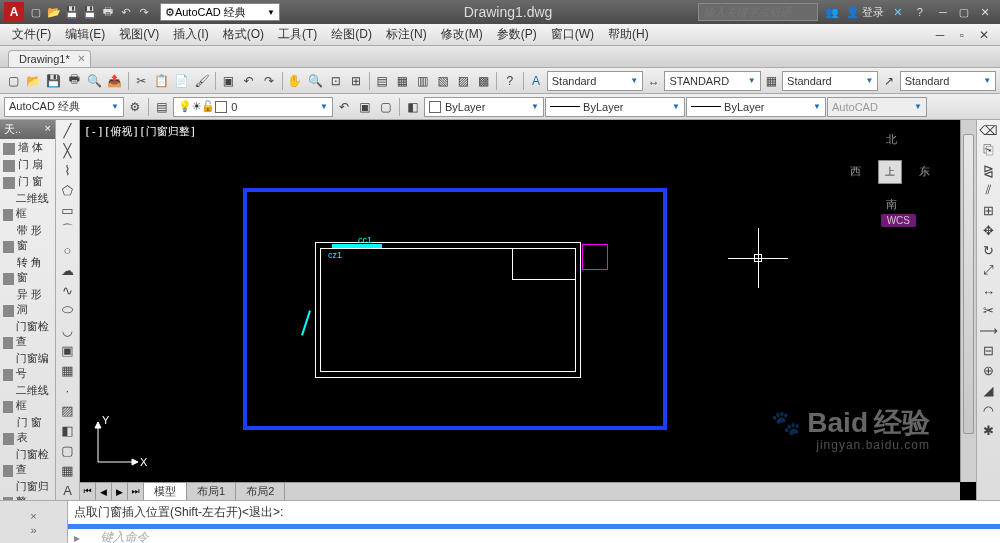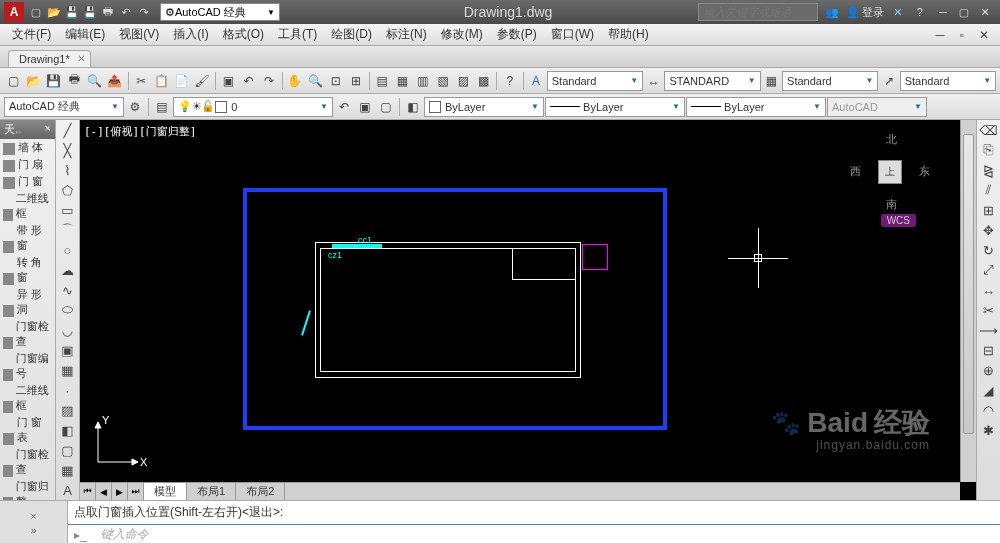--- a/index.html
+++ b/index.html
@@ -65,21 +65,21 @@
 .cursor-cross { position: absolute; }
 .cursor-cross::before, .cursor-cross::after { content: ''; position: absolute; background: #fff; }
 .cursor-cross::before { width: 60px; height: 1px; left: -30px; top: 0; }
 .cursor-cross::after { width: 1px; height: 60px; left: 0; top: -30px; }
 .ucs { position: absolute; bottom: 8px; left: 8px; color: #fff; font-size: 11px; }
 .ucs svg { stroke: #fff; fill: none; }
 
 .cmd-area { height: 44px; background: #f5f5f5; border-top: 1px solid #aaa; display: flex; }
 .cmd-area .handle { width: 68px; background: #e0e0e0; border-right: 1px solid #aaa; display: flex; flex-direction: column; align-items: center; justify-content: center; gap: 2px; font-size: 14px; color: #666; }
 .cmd-area .lines { flex: 1; display: flex; flex-direction: column; font-family: SimSun, monospace; font-size: 12px; }
-.cmd-area .history { padding: 3px 6px; color: #333; background: #fff; border-bottom: 1px solid #3b82f6; flex: 1; }
+.cmd-area .history { padding: 3px 6px; color: #333; background: #fff; border-bottom: 5px solid #3b82f6; flex: 1; }
 .cmd-area .input-row { display: flex; align-items: center; background: #fff; height: 22px; padding: 0 6px; gap: 6px; }
 .cmd-area .input-row .chev { color: #888; }
 .cmd-area .input-row .prompt { color: #aaa; font-style: italic; margin-left: 8px; }
 
 .watermark { position: absolute; right: 30px; bottom: 40px; color: rgba(255,255,255,0.4); font-size: 28px; font-weight: bold; display: flex; align-items: center; gap: 6px; pointer-events: none; }
 .watermark .paw { font-size: 24px; }
 .watermark .sub { position: absolute; right: 0; top: 34px; font-size: 12px; color: rgba(255,255,255,0.3); font-weight: normal; letter-spacing: 1px; }
 </style>
 </head>
 <body>

